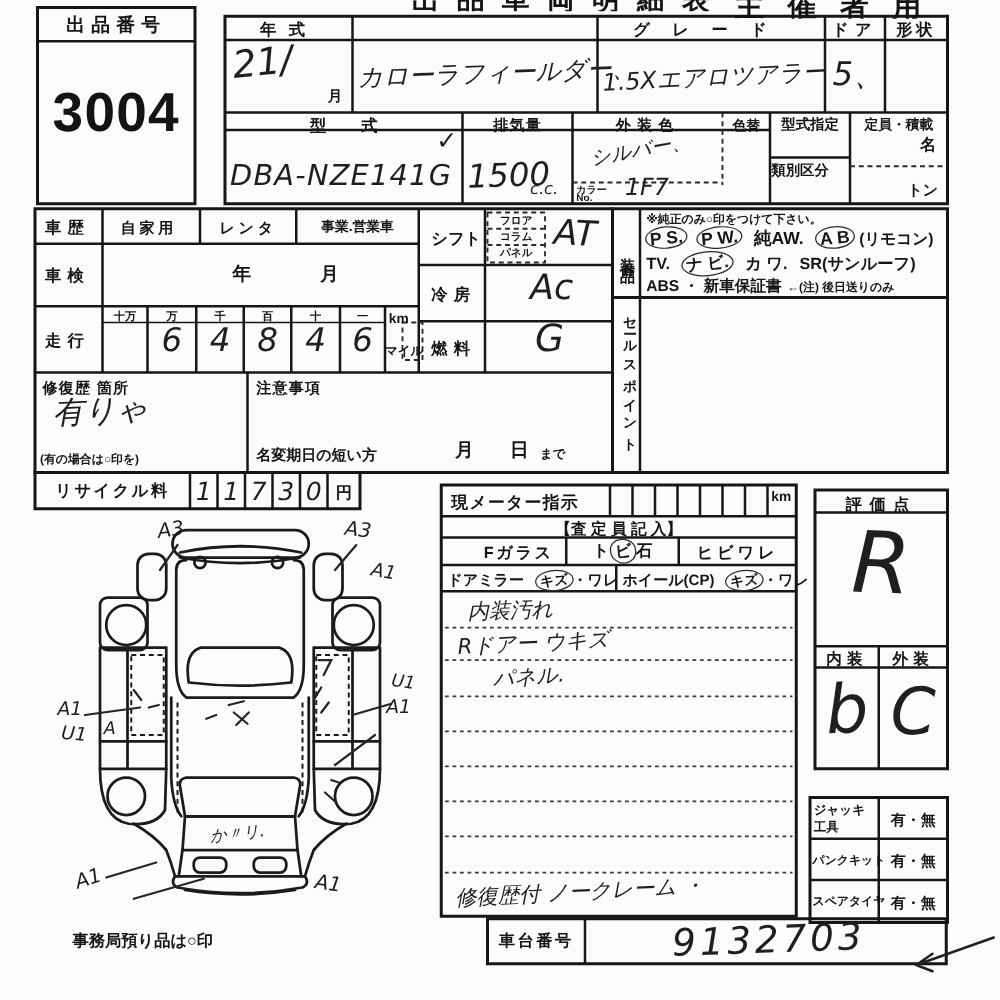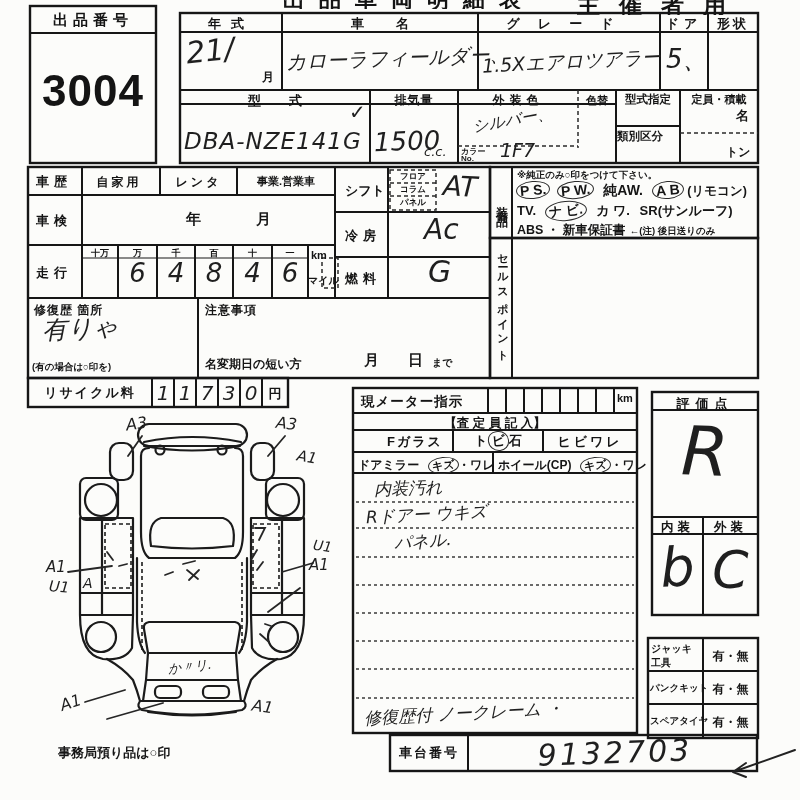--- a/index.html
+++ b/index.html
@@ -4,21 +4,21 @@
 <style>
   html,body{margin:0;padding:0;background:#e9e9e6;}
   .sheet{position:relative;width:800px;height:800px;background:#fcfcfa;overflow:hidden;
          font-family:"Liberation Sans","DejaVu Sans",sans-serif;color:#141414;}
   .ab{position:absolute;box-sizing:border-box;}
   .p{font-weight:bold;color:#151515;white-space:nowrap;}
   .hw{font-family:"DejaVu Sans",sans-serif;font-style:italic;font-weight:400;color:#1f1f1f;white-space:nowrap;}
   .c{text-align:center;}
   .vtext{writing-mode:vertical-rl;text-orientation:upright;}
   .circ{display:inline-block;border:1.7px solid #2a2a2a;border-radius:50%;padding:0 3px;transform:rotate(-5deg);}
-  .frag{overflow:hidden;}
+  .frag{overflow:hidden;text-align:center;}
   .frag span{display:block;position:relative;white-space:nowrap;font-weight:bold;}
   svg.lay{position:absolute;left:0;top:0;}
 </style>
 </head>
 <body>
 
 <div class="sheet">
 
   <svg class="lay" width="800" height="800" viewBox="0 0 800 800">
     <g stroke="#161616" stroke-width="2.4" fill="none">
@@ -70,21 +70,20 @@
     <span style="top:-15px;font-size:22px;letter-spacing:14px">出品車両明細表</span>
   </div>
   <div class="ab frag" style="left:577px;top:0;width:190px;height:15px">
     <span style="top:-10px;font-size:23px;letter-spacing:19px">主催者用</span>
   </div>
 
   <div class="ab p c" style="left:30px;top:11px;width:126px;font-size:15px;letter-spacing:5px">出品番号</div>
   <div class="ab c" style="left:30px;top:66px;width:126px;font-size:44px;font-weight:600;letter-spacing:1px">3004</div>
 
   <div class="ab p c" style="left:180px;top:15px;width:102px;font-size:13px;letter-spacing:10px">年式</div>
-  <div class="ab p c" style="left:282px;top:15px;width:196px;font-size:13px;letter-spacing:32px;text-indent:32px">車名</div>
   <div class="ab p c" style="left:478px;top:15px;width:182px;font-size:13px;letter-spacing:18px">グレード</div>
   <div class="ab p c" style="left:660px;top:15px;width:48px;font-size:13px;letter-spacing:5px">ドア</div>
   <div class="ab p c" style="left:708px;top:15px;width:50px;font-size:13px;letter-spacing:3px">形状</div>
   <div class="ab p c" style="left:180px;top:92px;width:190px;font-size:13px;letter-spacing:28px;text-indent:28px">型式</div>
   <div class="ab p c" style="left:370px;top:92px;width:88px;font-size:12px;letter-spacing:1px">排気量</div>
   <div class="ab p c" style="left:458px;top:92px;width:120px;font-size:12px;letter-spacing:5px">外装色</div>
   <div class="ab p c" style="left:578px;top:93px;width:38px;font-size:11px">色替</div>
   <div class="ab p c" style="left:616px;top:92px;width:64px;font-size:11.5px">型式指定</div>
   <div class="ab p c" style="left:680px;top:92px;width:78px;font-size:11px">定員・積載</div>
   <div class="ab p c" style="left:616px;top:129px;width:48px;font-size:11.5px">類別区分</div>

